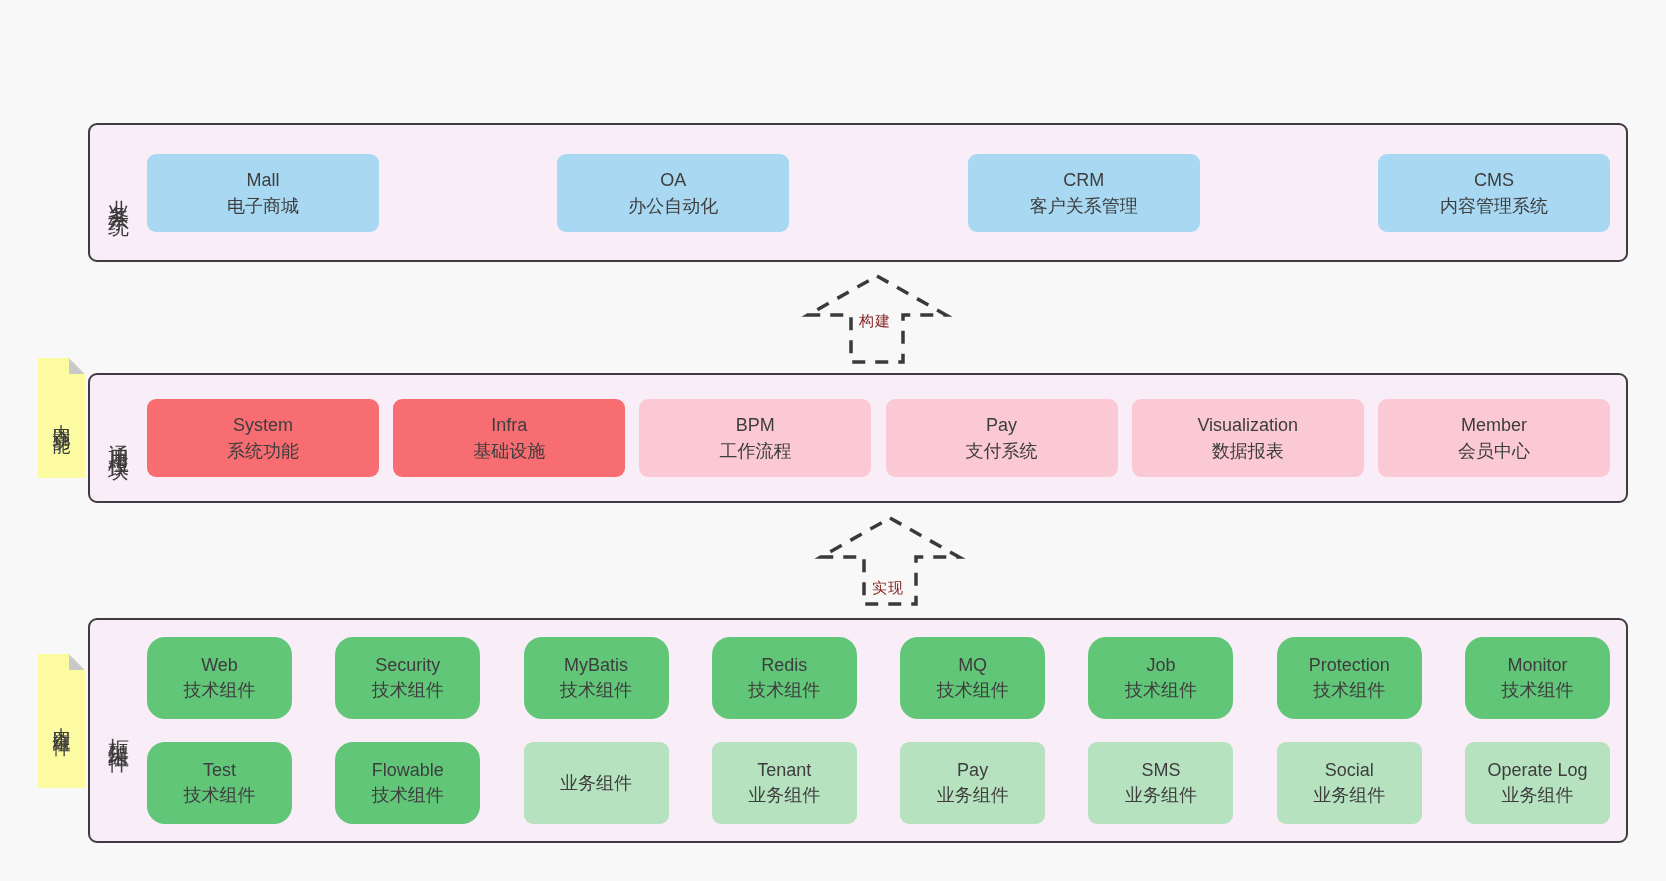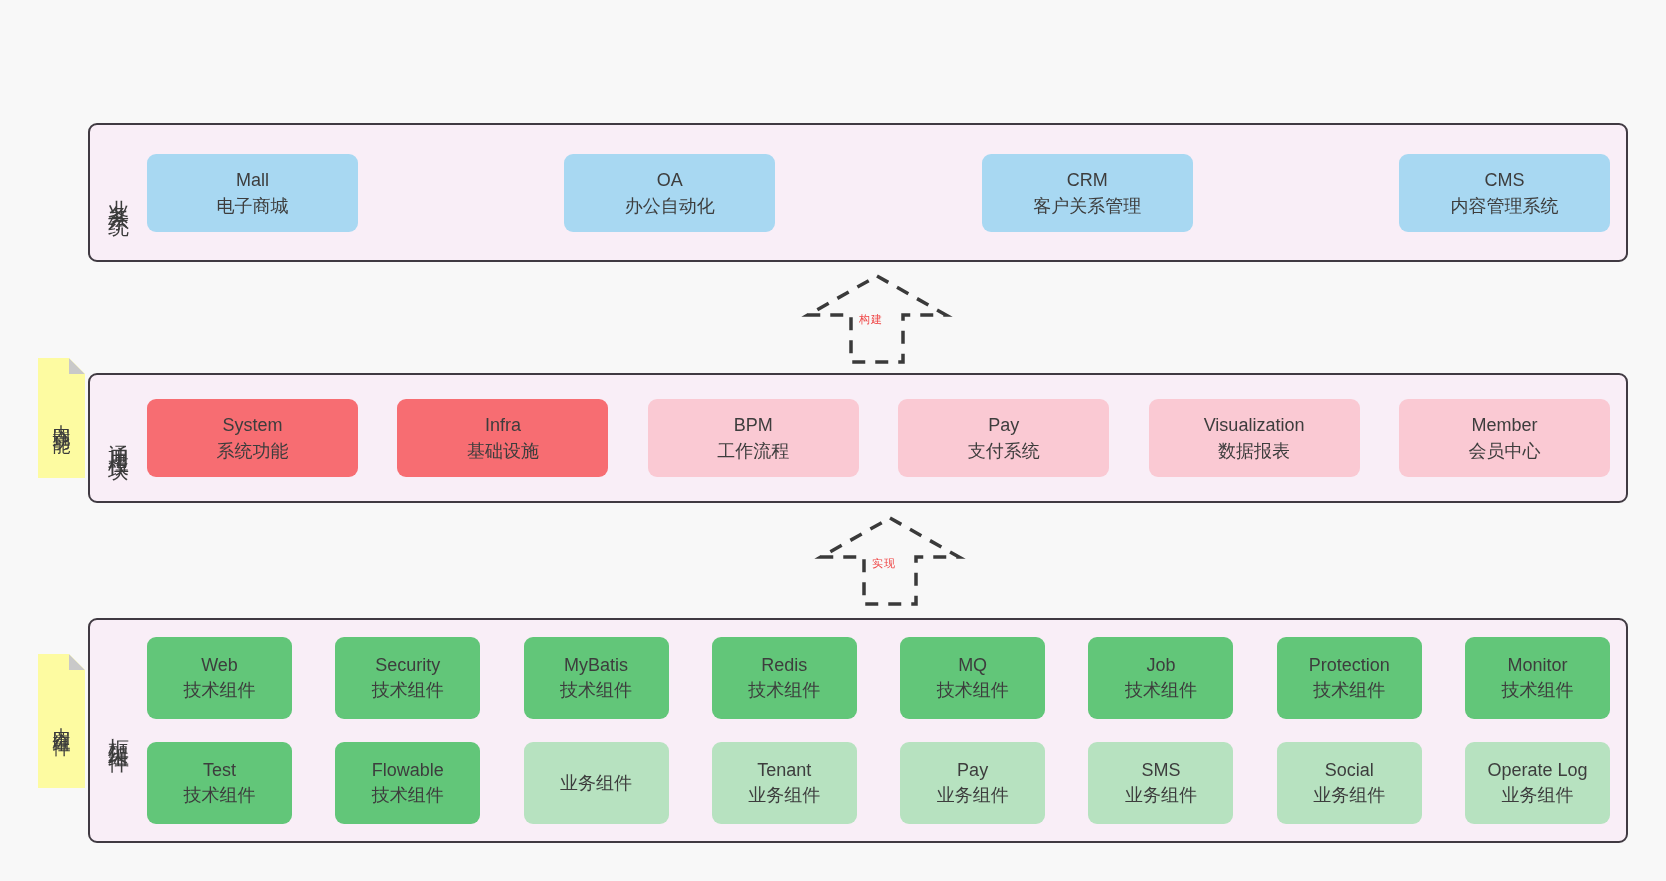--- a/index.html
+++ b/index.html
@@ -22,26 +22,26 @@
   }
   .layer-content{flex:1;padding-right:16px;display:flex;flex-direction:column;justify-content:center;}
   .box-row{display:flex;justify-content:space-between;align-items:center;}
   
   .box{
     box-sizing:border-box;border-radius:9px;
     display:flex;flex-direction:column;align-items:center;justify-content:center;
     text-align:center;font-size:18px;line-height:26px;padding:0 10px;
   }
   .box .bn{white-space:normal;}
-  .w200{width:211px;height:78px;}
+  .w200{width:232px;height:78px;}
   .w145{width:145px;height:82px;line-height:25px;}
   .c-blue{background:#a8d8f2;}
   .c-red{background:#f76d72;}
   .c-pink{background:#fac9d3;}
-  .c-gdark{background:#62c679;}
+  .c-gdark{background:#62c679;border-radius:18px;}
   .c-glight{background:#b7e2c0;}
   #layer-business{top:123px;height:139px;}
   #layer-modules{top:373px;height:130px;}
   #layer-components{top:618px;height:225px;}
   #layer-components .box-row{margin:0;}
   #layer-components .layer-content{justify-content:center;gap:23px;}
   
   .sticky{
     position:absolute;left:38px;width:47px;box-sizing:border-box;
     background:#fdfba1;z-index:3;
@@ -55,24 +55,24 @@
     clip-path:polygon(0 0,100% 100%,0 100%);
   }
   #sticky-features{top:358px;height:120px;}
   #sticky-components{top:654px;height:134px;}
   
   .arrow-svg{position:absolute;width:165px;height:100px;}
   #arrow-build{left:795px;top:268px;}
   #arrow-implement{left:808px;top:510px;}
   .arrow-label{
     position:absolute;z-index:2;background:#f8f8f8;
-    font-size:11px;color:#ef4444;padding:1px 3px;letter-spacing:1px;
+    font-size:15px;color:#7f1d1d;padding:1px 3px;letter-spacing:1px;
   }
   #arrow-build-label{left:856px;top:311px;}
-  #arrow-implement-label{left:869px;top:555px;}
+  #arrow-implement-label{left:869px;top:578px;}
 </style>
 </head>
 <body>
 
 <div class="layer" id="layer-business">
   <div class="layer-label">业务系统</div>
   <div class="layer-content">
     <div class="box-row">
       <div class="box c-blue w200">
         <span class="bn">Mall</span>

